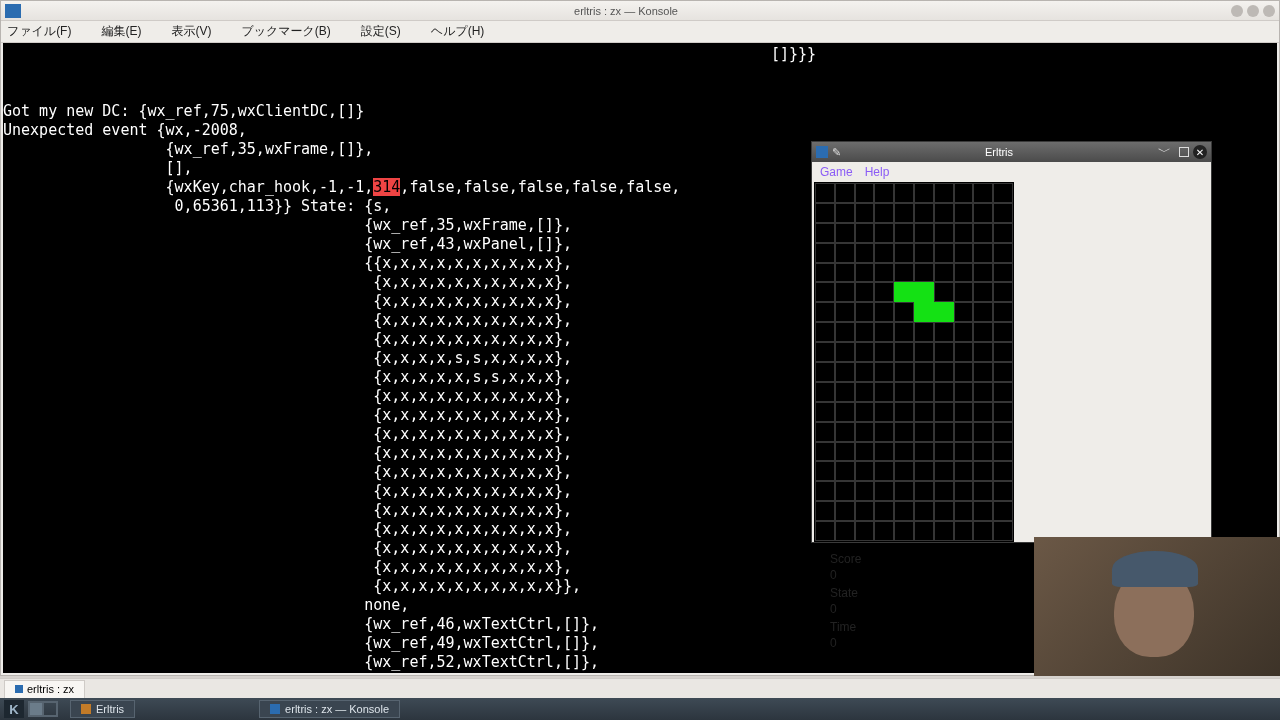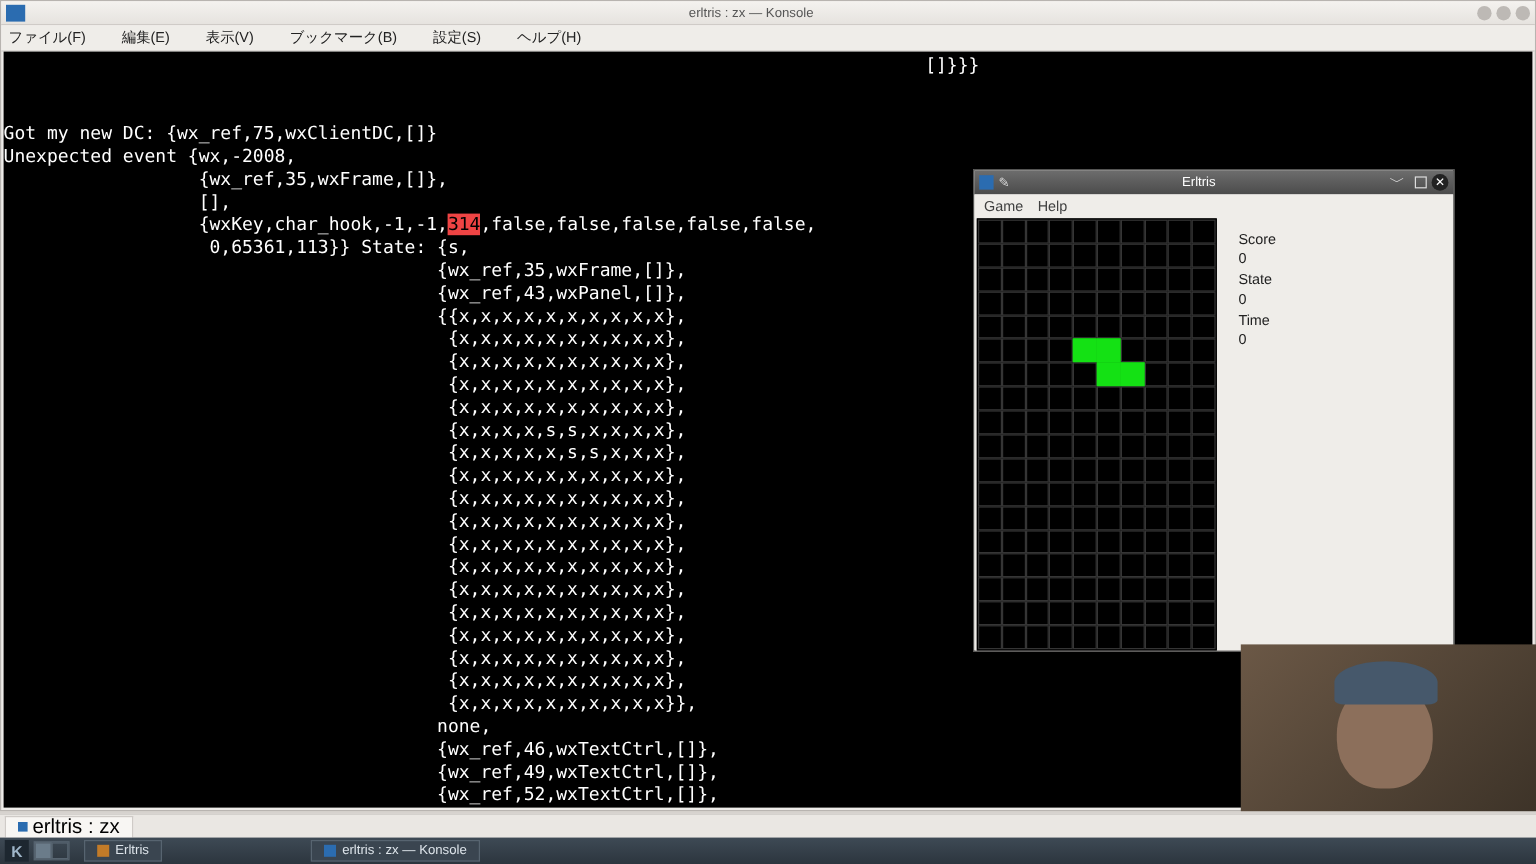--- a/index.html
+++ b/index.html
@@ -24,38 +24,38 @@
   .gamewin { position: absolute; left: 811px; top: 141px; width: 401px; height: 402px; background: #f0eeea; border: 1px solid #3a3a3a; box-shadow: 0 2px 8px rgba(0,0,0,.4); }
   .gw-titlebar { height: 20px; background: linear-gradient(#6d6d6d,#4b4b4b); color: #fff; display: flex; align-items: center; font-size: 11px; }
   .gw-titlebar .gw-left { display:flex; align-items:center; gap:4px; margin-left:4px;}
   .gw-titlebar .gw-ico { width:12px;height:12px;background:#2b6cb0;}
   .gw-titlebar .gw-pin { width:12px;height:12px; color:#ddd; font-size:11px;}
   .gw-titlebar .gw-title { flex:1; text-align:center; }
   .gw-titlebar .gw-min { color:#ddd; font-size:13px; padding:0 4px;}
   .gw-titlebar .gw-max { width:10px;height:10px;border:1px solid #ddd;margin:0 4px;}
   .gw-titlebar .gw-close { width:14px;height:14px;border-radius:50%;background:#222;color:#fff;display:flex;align-items:center;justify-content:center;font-size:10px;margin-right:4px;}
 
-  .gw-menu { height: 20px; background: #efede9; display:flex; align-items:center; gap:12px; padding-left:8px; font-size:12px; color:#404040; }
-
-  .gw-body { position:absolute; left:0; top:40px; right:0; bottom:0; background:#efede9; display:flex; }
+  .gw-menu { height: 20px; background: #efede9; display:flex; align-items:center; gap:12px; padding-left:8px; font-size:12px; color:#8b5cf6; }
+
+  .gw-body { position:absolute; left:0; top:40px; right:0; bottom:0; background:#efede9; display:flex;flex-direction:column; }
   .board-wrap { padding:0 0 0 2px; }
   .board { width: 200px; height: 360px; background:#000; display:grid; grid-template-columns: repeat(10,1fr); grid-template-rows: repeat(18,1fr); border:1px solid #000;}
   .cell { border:1px solid #353535; }
   .cell.on { background:#14e114; border-color:#14e114; }
   .stats { padding: 6px 0 0 18px; font-size:12px; color:#222; }
   .stats .lab { margin-top:4px; }
   .stats .val { margin-top:2px; }
 
   
   .webcam { position:absolute; left:1034px; top:537px; width:246px; height:139px; background:linear-gradient(135deg,#6b5846,#3d3328); }
   .webcam .face { position:absolute; left:80px; top:30px; width:80px; height:90px; border-radius:50% 50% 45% 45%; background:#8c6f5b; }
   .webcam .cap { position:absolute; left:78px; top:14px; width:86px; height:36px; border-radius:50% 50% 10% 10%; background:#46586b; }
 
   
-  .tabstrip { position:absolute; left:0; top:678px; right:0; height:20px; background:#eae7e3; border-top:1px solid #cfcbc7; display:flex; align-items:center; font-size:17px;}
+  .tabstrip { position:absolute; left:0; top:678px; right:0; height:20px; background:#eae7e3; border-top:1px solid #cfcbc7; display:flex; align-items:center; font-size:11px;}
   .tab { height:18px; padding:0 10px; background:#f8f6f3; border:1px solid #cfcbc7; border-bottom:none; margin-left:4px; display:flex; align-items:center; gap:4px;}
   .tab .dot{width:8px;height:8px;background:#2b6cb0;}
 
   
   .taskbar { position:absolute; left:0; bottom:0; width:100%; height:22px; background:linear-gradient(#3e4a55,#2c353e); display:flex; align-items:center; font-size:11px; color:#dde4ea;}
   .taskbar .kicon{ width:20px;height:18px;margin:0 4px;background:#1d2730;display:flex;align-items:center;justify-content:center;color:#9fb6c9;font-weight:bold;font-size:13px;}
   .taskbar .pager{ width:30px;height:16px;border:1px solid #576470;margin-right:6px; display:grid; grid-template-columns:1fr 1fr; }
   .taskbar .pager div{border:1px solid #576470;}
   .taskbar .pager .act{background:#6b7c8a;}
   .taskbar .tbtn{ height:18px; padding:0 10px; margin-right:4px; background:#3a4550; border:1px solid #576470; display:flex; align-items:center; gap:5px;}

